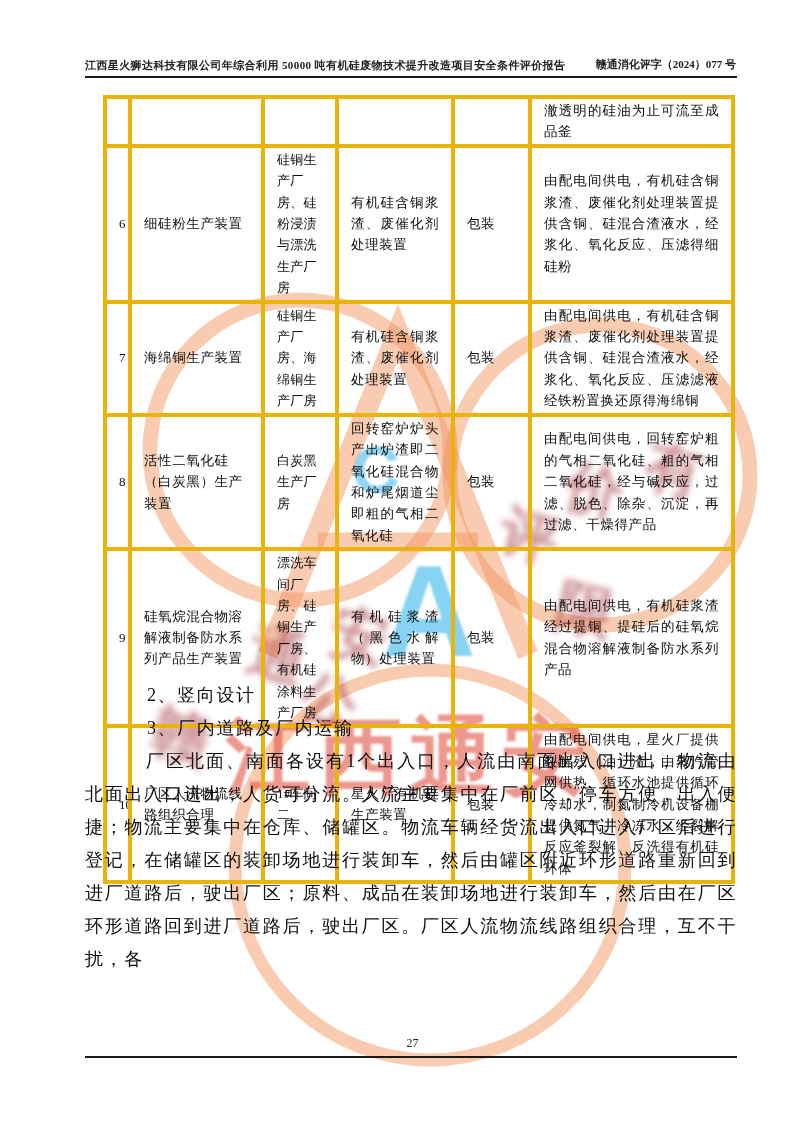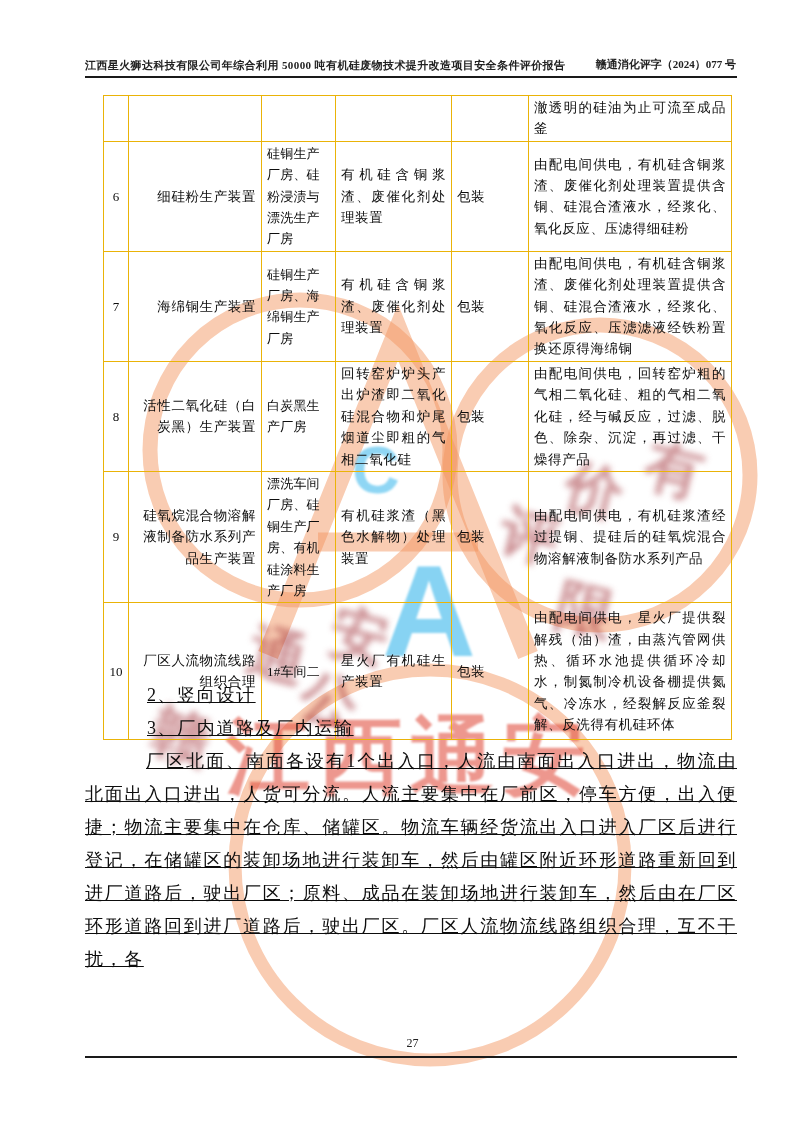--- a/index.html
+++ b/index.html
@@ -8,32 +8,32 @@
     font-family:"Liberation Serif","DejaVu Serif",serif;color:#111;
   }
   
   .hdr-left{position:absolute;left:85px;top:58px;width:470px;font-size:11px;font-weight:bold;
     letter-spacing:.4px;color:#222;white-space:nowrap;}
   .hdr-right{position:absolute;right:57px;top:57px;font-size:11px;font-weight:bold;color:#222;white-space:nowrap;}
   .hdr-rule{position:absolute;left:85px;top:76px;width:652px;height:2px;background:#1a1a1a;}
   
   table.prod{position:absolute;left:103px;top:95px;width:628px;border-collapse:collapse;table-layout:fixed;
     font-size:13.5px;letter-spacing:.6px;line-height:21.4px;color:#0d0d0d;}
-  table.prod td{border:1px solid #eab308;padding:1px 5px;vertical-align:middle;overflow:hidden;}
+  table.prod td{border:4px solid #eab308;padding:1px 12px;vertical-align:middle;overflow:hidden;}
   td.c-no{text-align:center;font-size:13px;letter-spacing:0;}
-  td.c-name{text-align:right;}
+  td.c-name{text-align:left;}
   td.c-loc{text-align:left;letter-spacing:.2px;font-size:13px;}
   td.c-src{text-align:justify;text-align-last:left;margin-left:40px;}
   td.c-pack{text-align:left;}
   td.c-desc{text-align:justify;text-align-last:left;}
   tr.r-cont td{vertical-align:top;}
   
   .bodytext{position:absolute;left:85px;top:679px;width:652px;font-size:18px;letter-spacing:1.6px;
     line-height:33px;color:#0d0d0d;}
-  .bodytext p{margin:0;text-decoration:underline;}
+  .bodytext p{margin:0;}
   .h-num{text-indent:62px;}
   .p-flat{margin-left:27px;}
   .p-ind{text-indent:61px;text-align:justify;}
   
   .pageno{position:absolute;left:16px;top:1036px;width:793px;text-align:center;font-size:12px;color:#222;}
   .ftr-rule{position:absolute;left:85px;top:1056px;width:652px;height:2px;background:#1a1a1a;}
   
   .wm{position:absolute;pointer-events:none;}
   .wm-svg{left:0;top:0;}
   .wm-red-main{left:226px;top:700px;font-size:84px;font-weight:bold;letter-spacing:8px;

